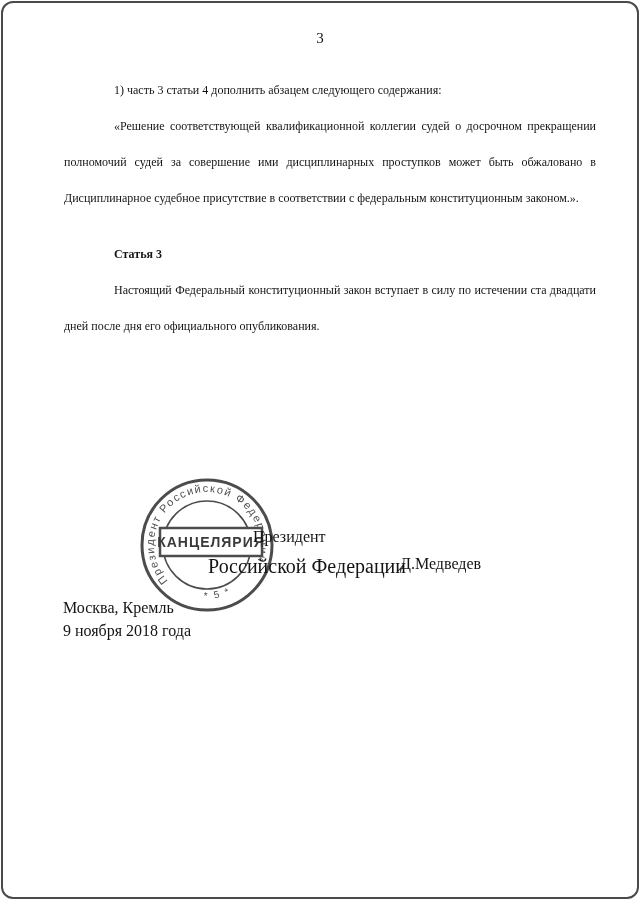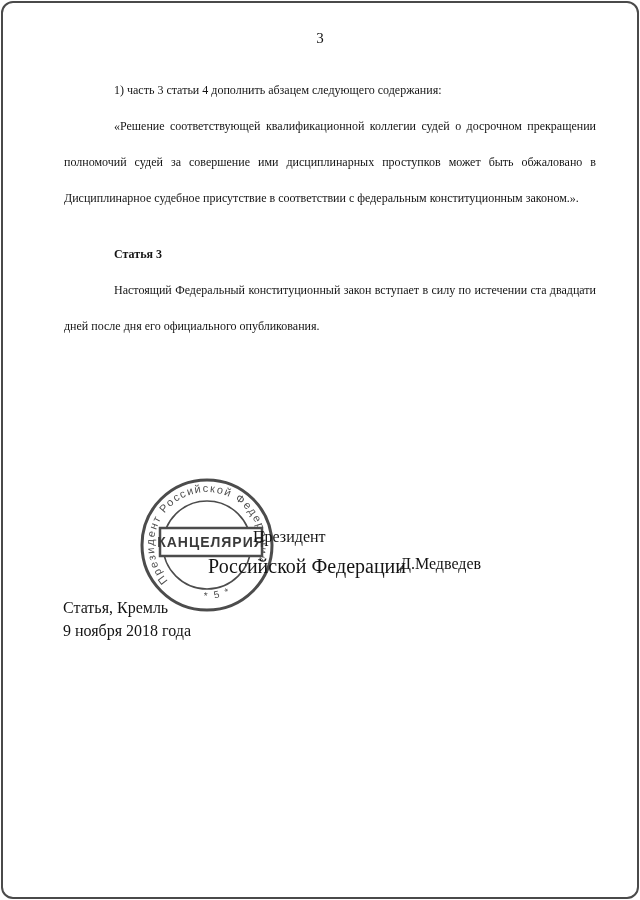--- a/index.html
+++ b/index.html
@@ -104,17 +104,17 @@
     </g>
     <rect x="23" y="53" width="102" height="28" fill="#ffffff" stroke-width="2.5" stroke="#3d3d3d"></rect>
     <text class="stamp-box-label" x="74" y="72" text-anchor="middle" fill="#2a2a2a">КАНЦЕЛЯРИЯ</text>
   </svg>
 
   <div class="sig-line1">Президент</div>
   <div class="sig-line2">Российской Федерации</div>
   <div class="sig-name">Д.Медведев</div>
 
   <div class="footer">
-    <div>Статья, Кремль</div>
+    <div>Москва, Кремль</div>
     <div>9 ноября 2018 года</div>
   </div>
 
 </div>
 
 </body></html>

